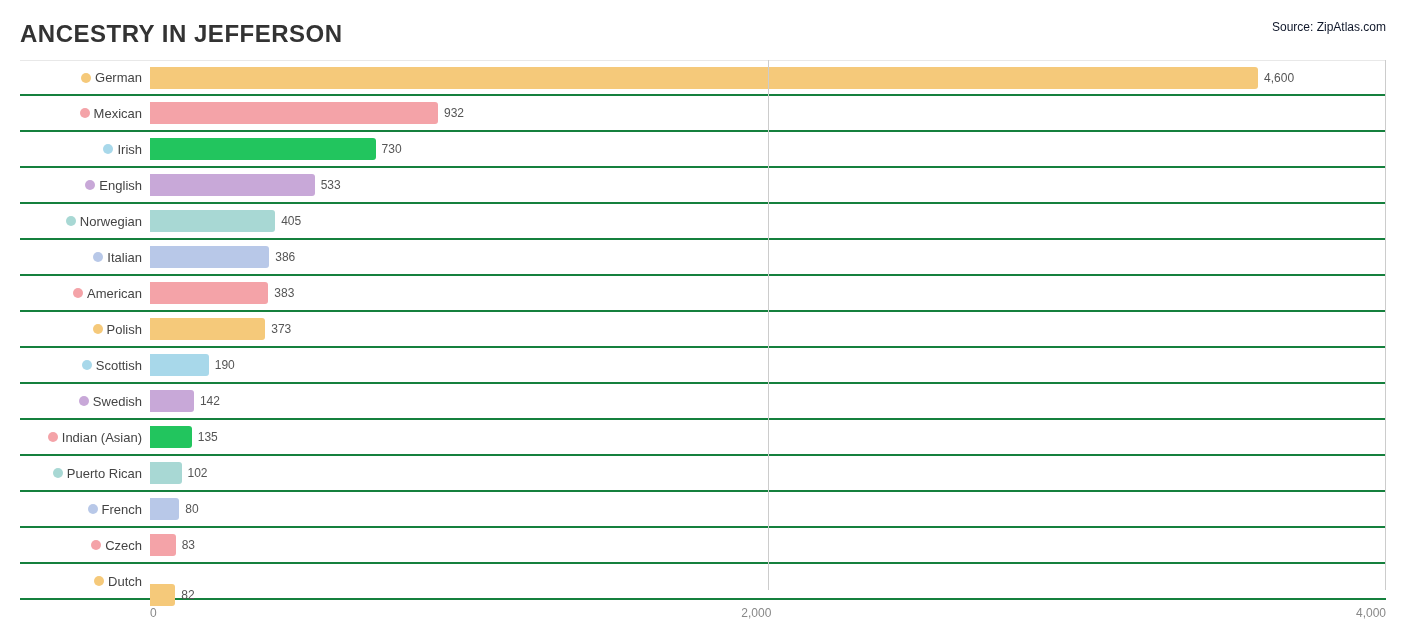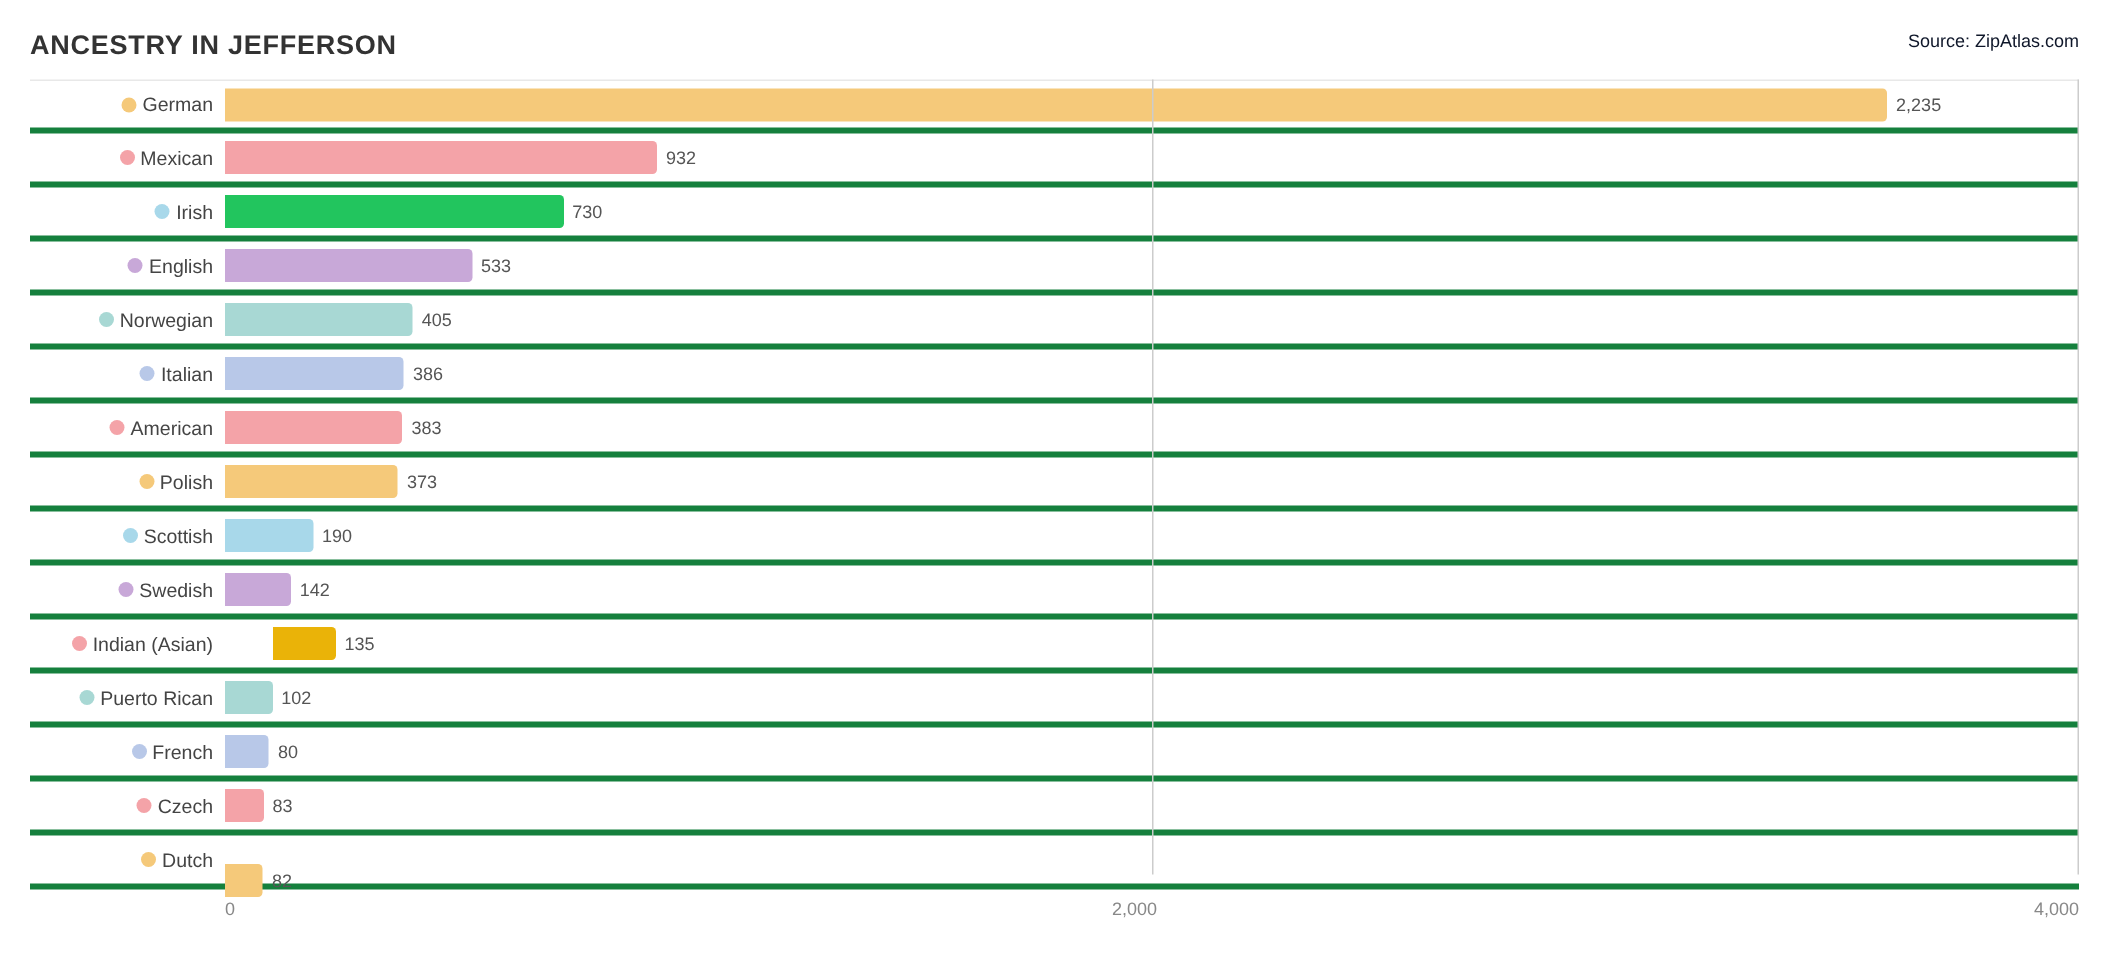--- a/index.html
+++ b/index.html
@@ -10,21 +10,21 @@
       height: 644px;
       overflow: hidden;
     }
     .chart-container {
       padding: 20px 20px 40px 20px;
       position: relative;
       width: 1406px;
       height: 644px;
     }
     .chart-title {
-      font-size: 18px;
+      font-size: 24px;
       font-weight: bold;
       color: #333;
       text-transform: uppercase;
       letter-spacing: 0.5px;
       margin-bottom: 12px;
     }
     .source-text {
       position: absolute;
       top: 20px;
       right: 20px;
@@ -40,21 +40,21 @@
       position: absolute;
       left: 0;
       top: 0;
       right: 0;
       bottom: 30px;
     }
     .bar-row {
       display: flex;
       align-items: center;
       height: 36px;
-      border-bottom: 4px solid #15803d;
+      border-bottom: 2px solid #15803d;
       position: relative;
     }
     .bar-row:first-child {
       border-top: 1px solid #e8e8e8;
     }
     .bar-track {
       flex: 1;
       position: relative;
       height: 22px;
       display: flex;
@@ -130,21 +130,21 @@
   <div class="source-text">Source: ZipAtlas.com</div>
   <div class="chart-area" id="chart-area">
     <div class="bars-section" id="bars-section">
     <div class="bar-row">
           <div class="bar-label-wrap">
             <div class="dot" style="background: rgb(245, 201, 122);"></div>
             <span class="label-text">German</span>
           </div>
           <div class="bar-track">
             <div class="bar-fill" style="background: rgb(245, 201, 122); width: 89.65%;">
-              <span class="bar-value">2,235</span>
+              <span class="bar-value">4,600</span>
             </div>
           </div>
         </div>
         <div class="bar-row">
           <div class="bar-label-wrap">
             <div class="dot" style="background: rgb(244, 163, 168);"></div>
             <span class="label-text">Mexican</span>
           </div>
           <div class="bar-track">
             <div class="bar-fill" style="background: rgb(244, 163, 168); width: 23.3%;">
@@ -239,21 +239,21 @@
               <span class="bar-value">142</span>
             </div>
           </div>
         </div>
         <div class="bar-row">
           <div class="bar-label-wrap">
             <div class="dot" style="background: rgb(244, 163, 168);"></div>
             <span class="label-text">Indian (Asian)</span>
           </div>
           <div class="bar-track">
-            <div class="bar-fill" style="background: #eab308; width: 3.375%; margin-left: 32px;">
+            <div class="bar-fill" style="background: #22c55e; width: 3.375%;">
               <span class="bar-value">135</span>
             </div>
           </div>
         </div>
         <div class="bar-row">
           <div class="bar-label-wrap">
             <div class="dot" style="background: rgb(168, 216, 212);"></div>
             <span class="label-text">Puerto Rican</span>
           </div>
           <div class="bar-track">

